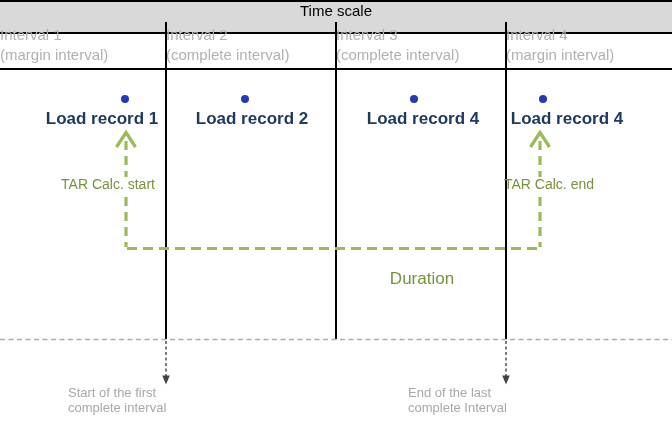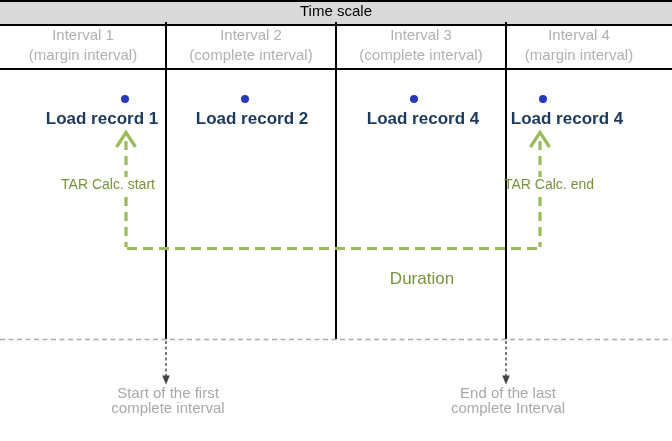--- a/index.html
+++ b/index.html
@@ -1,30 +1,30 @@
 <!DOCTYPE html>
 <html><head>
 <meta charset="utf-8">
 <style>
   html,body{margin:0;padding:0;background:#fff;}
   .canvas{
     position:relative;width:672px;height:441px;background:#fff;overflow:hidden;
     font-family:"Liberation Sans",sans-serif;
   }
   .titlebar{
-    position:absolute;left:0;top:0;width:672px;height:26px;box-sizing:border-box;
+    position:absolute;left:0;top:0;width:672px;height:34px;box-sizing:border-box;
     background:#d9d9d9;border-top:2px solid #000;border-bottom:2px solid #000;
     text-align:center;font-size:15px;color:#000;line-height:18px;
   }
   .header-row{
     position:absolute;left:0;top:22px;width:672px;height:48px;box-sizing:border-box;
     display:flex;border-bottom:2px solid #000;
   }
   .hcell{
-    box-sizing:border-box;text-align:center;color:#b1b1b1;font-size:15px;
+    box-sizing:border-box;text-align:left;color:#b1b1b1;font-size:15px;
     line-height:20px;padding-top:3px;
   }
   .hc1{width:166px}.hc2{width:170px}.hc3{width:170px}.hc4{width:146px}
   .vline{
     position:absolute;top:22px;height:317px;width:2px;background:#000;
   }
   .dot{
     position:absolute;width:8px;height:8px;border-radius:50%;background:#2639bd;
   }
   .lr{
@@ -33,21 +33,21 @@
   }
   .tar{
     position:absolute;width:150px;text-align:center;font-size:14px;color:#76923c;
     top:176px;white-space:nowrap;
   }
   .duration{
     position:absolute;width:150px;text-align:center;font-size:17px;color:#76923c;
     top:269px;white-space:nowrap;
   }
   .caption{
-    position:absolute;width:200px;text-align:center;font-size:15px;line-height:15px;
+    position:absolute;width:200px;text-align:left;font-size:13px;line-height:15px;
     color:#a8a8a8;top:385px;
   }
   svg.overlay{position:absolute;left:0;top:0;}
 </style>
 </head>
 <body>
 
 <div class="canvas">
 
   <div class="titlebar">

